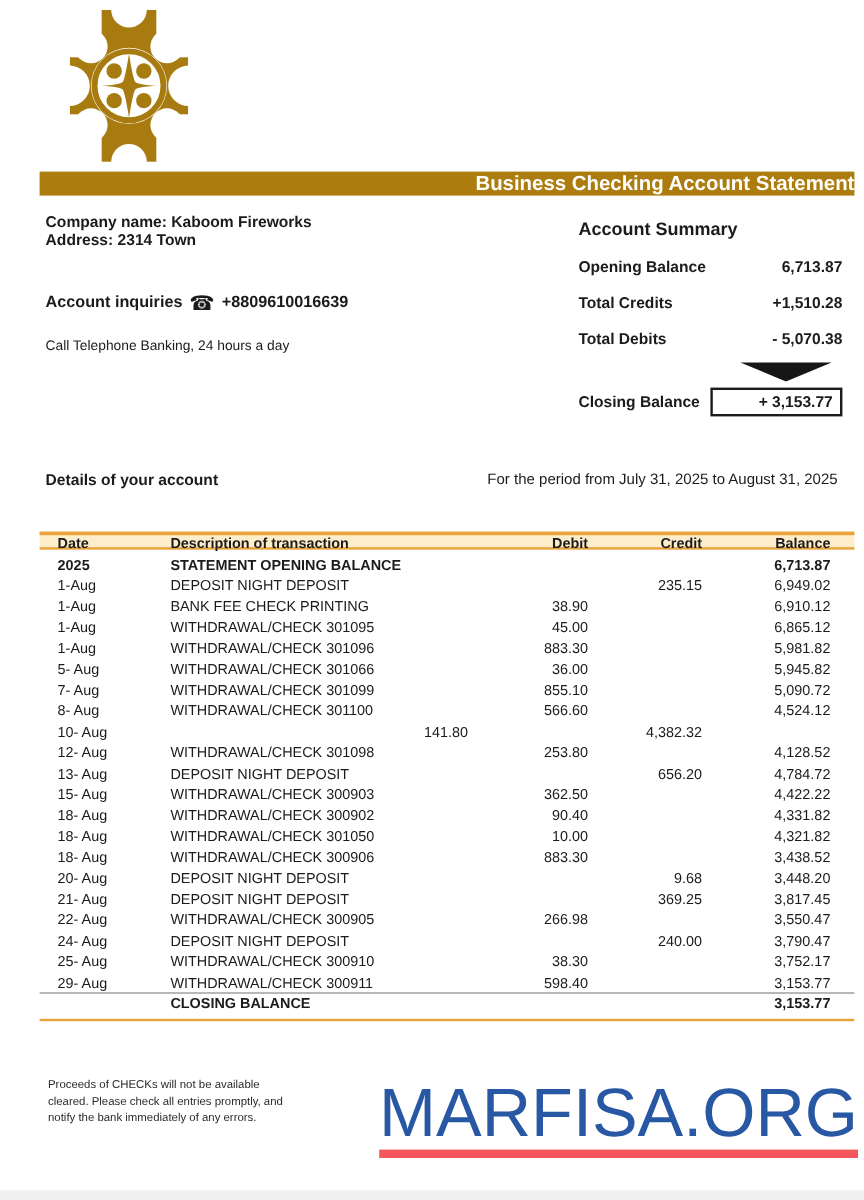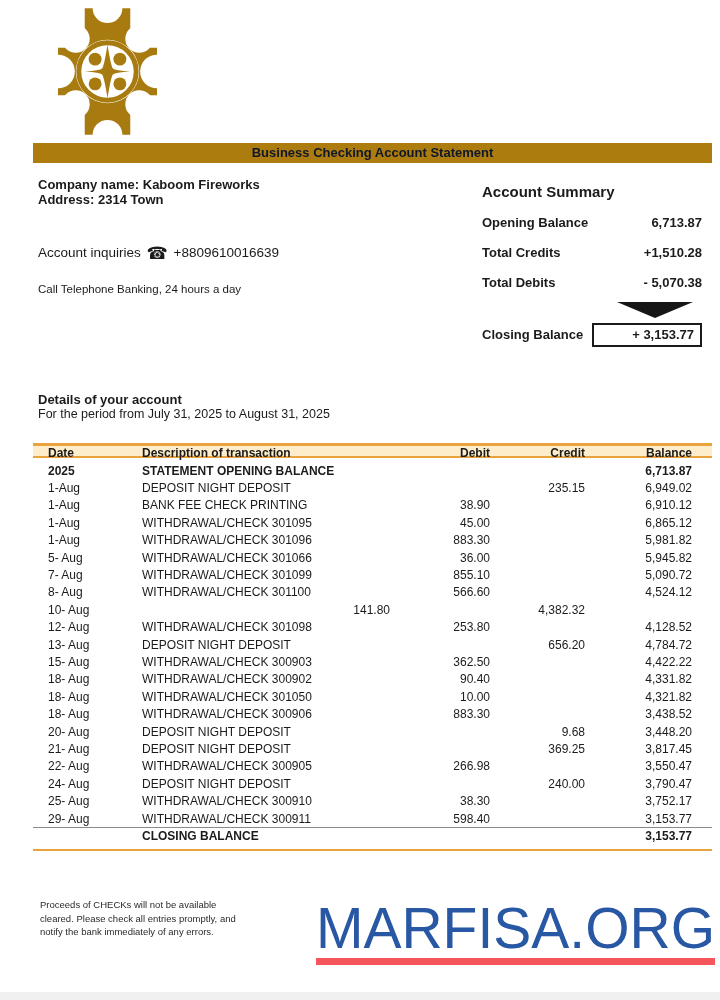--- a/index.html
+++ b/index.html
@@ -6,48 +6,48 @@
   html,body { background:#ffffff; }
   body { font-family:"Liberation Sans", sans-serif; color:#1b1b1b; }
   .page { position:relative; width:720px; height:1000px; background:#ffffff; overflow:hidden; }
 
   
   .logo { position:absolute; left:58px; top:8px; width:99px; height:127px; }
 
   
   .title-bar {
     position:absolute; left:33px; top:143px; width:679px; height:20px;
-    background:#AC7D0E; color:#0f172a; font-weight:700; font-size:13px;
-    text-align:center; line-height:20px;
+    background:#AC7D0E; color:#ffffff; font-weight:700; font-size:17px;
+    text-align:right; line-height:20px;
   }
 
   
   .company-block { position:absolute; left:38px; top:177px; font-size:13px; font-weight:700; line-height:15px; }
-  .inquiries { position:absolute; left:38px; top:243px; font-size:13.5px; font-weight:400; }
+  .inquiries { position:absolute; left:38px; top:243px; font-size:13.5px; font-weight:700; }
   .phone-glyph { font-family:"DejaVu Sans", sans-serif; font-size:17px; vertical-align:-2px; padding:0 2px; }
   .tel-banking { position:absolute; left:38px; top:283px; font-size:11.5px; font-weight:400; }
 
   
   .summary-heading { position:absolute; left:482px; top:183px; font-size:15px; font-weight:700; }
   .summary-rows { position:absolute; left:482px; top:215px; width:220px; }
   .sum-row { height:30px; display:flex; justify-content:space-between; font-size:13px; font-weight:700; }
   .triangle {
     position:absolute; left:617px; top:302px; width:0; height:0;
     border-left:38px solid transparent; border-right:38px solid transparent;
     border-top:16px solid #161616;
   }
   .closing-row { position:absolute; left:482px; top:323px; width:220px; display:flex; justify-content:space-between; }
   .closing-label { font-size:13px; font-weight:700; line-height:24px; }
   .closing-box {
     display:inline-block; width:110px; height:24px; border:2px solid #1b1b1b;
     font-size:13px; font-weight:700; text-align:right; line-height:20px; padding-right:6px;
   }
 
   
-  .details-row { position:absolute; left:38px; top:392px; width:660px; display:flex; justify-content:space-between;flex-direction:column; }
+  .details-row { position:absolute; left:38px; top:392px; width:660px; display:flex; justify-content:space-between; }
   .details-heading { font-size:13px; font-weight:700; }
   .period { font-size:12.5px; font-weight:400; }
 
   
   .tx-table { position:absolute; left:33px; top:443px; width:679px; border-bottom:2px solid #E8A33C; padding-bottom:4px; }
   .thead {
     display:grid; grid-template-columns:109px 248px 100px 95px 107px;
     background:#FDEDCA; border-top:3px solid #E8A33C; border-bottom:2px solid #E8A33C;
     height:15px; align-items:center; font-size:12px; font-weight:700;
   }

